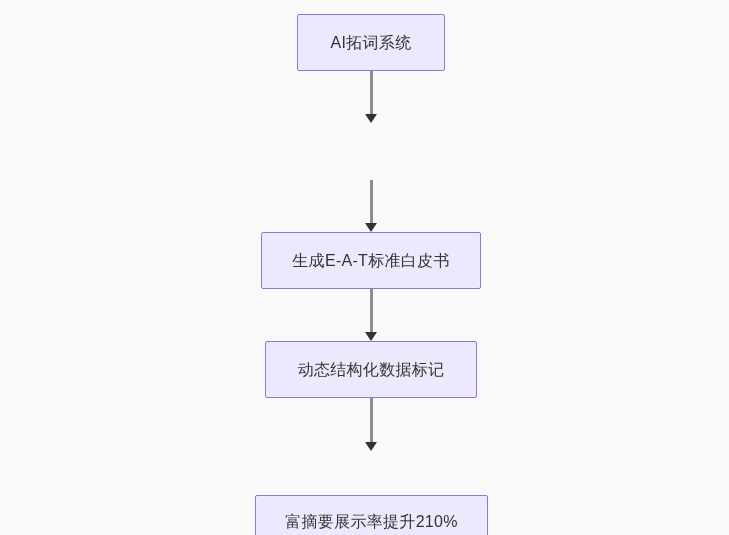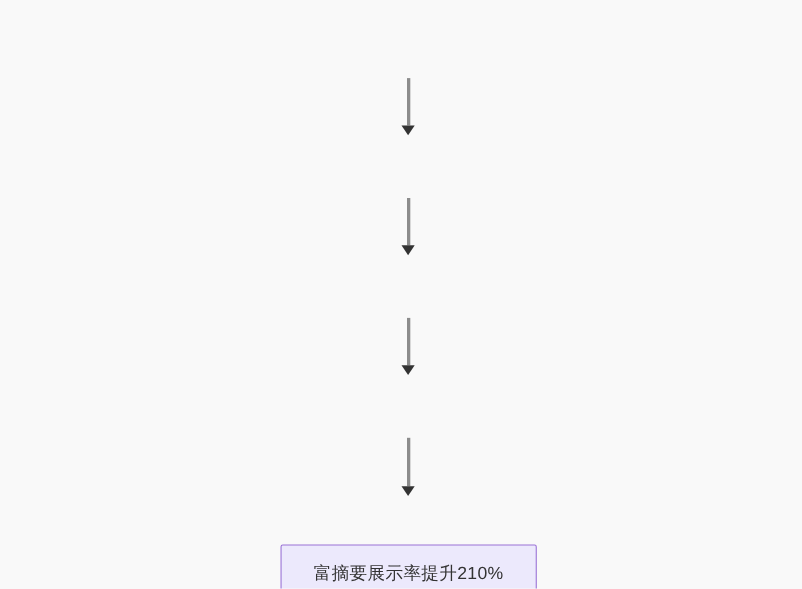--- a/index.html
+++ b/index.html
@@ -73,19 +73,22 @@
   <div class="edge" style="left:371px; top:289px;">
     <div class="line" style="height:43px;"></div>
     <div class="head" style="top:43px;"></div>
   </div>
 
   <div class="edge" style="left:371px; top:398px;">
     <div class="line" style="height:44px;"></div>
     <div class="head" style="top:44px;"></div>
   </div>
 
+  <div class="node" style="left:297px; top:14px; width:148px; height:57px;">AI拓词系统</div>
 
 
+  <div class="node" style="left:261px; top:232px; width:220px; height:57px;">生成E-A-T标准白皮书</div>
 
+  <div class="node" style="left:265px; top:341px; width:212px; height:57px;">动态结构化数据标记</div>
 
   <div class="node" style="left:255px; top:451px; width:233px; height:54px;margin-top:44px;">富摘要展示率提升210%</div>
 
 </div>
 
 </body></html>

